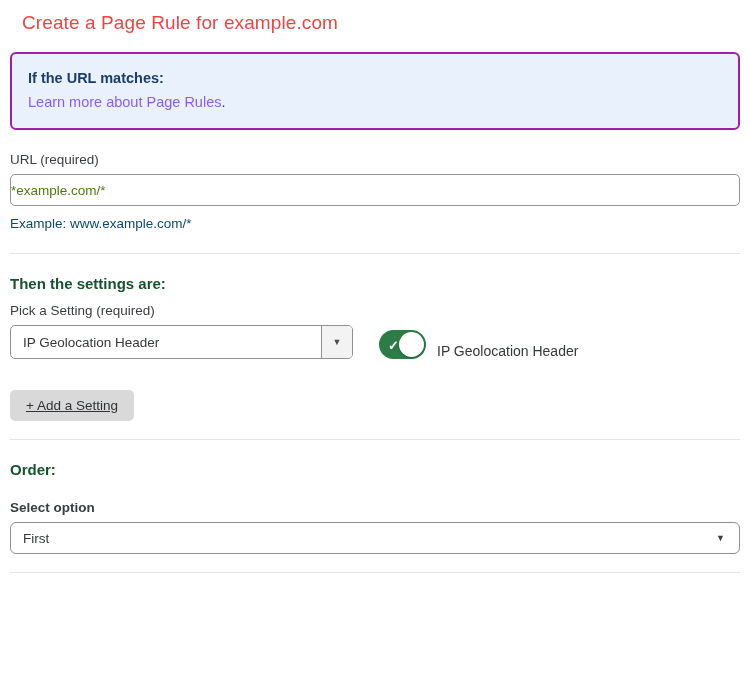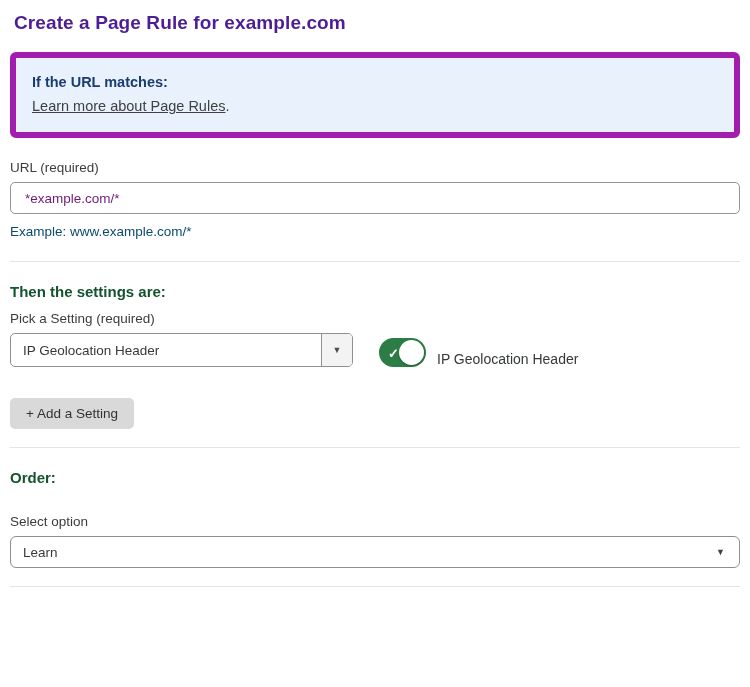--- a/index.html
+++ b/index.html
@@ -8,41 +8,40 @@
     background: #ffffff;
     font-family: "Liberation Sans", sans-serif;
     color: #36393a;
     overflow: hidden;
   }
   .container { padding: 11px 10px 0 10px; }
 
   
   .page-title {
     font-size: 19px;
-    font-weight: bold;
-    color: #4c1d95;
+    font-weight: normal;
+    color: #ef4444;
     letter-spacing: 0.1px;
-    margin: 1px 0 18px 4px;
+    margin: 1px 0 18px 12px;
   }
 
   
   .info-box {
     background: #e9f2fc;
-    border: 6px solid #a21caf;
+    border: 2px solid #a21caf;
     border-radius: 6px;
     padding: 12px 16px 14px 16px;
     color: #1a3c6e;
     font-size: 14.5px;
     line-height: 24px;
     margin-bottom: 22px;
   }
   .info-box .info-heading { font-weight: bold; }
   .info-box a.info-link {
-    color: #404040;
-    text-decoration: underline;
+    color: #8b5cf6;
     cursor: pointer;
   }
 
   
   .field-label {
     font-size: 13.5px;
     color: #3a3d40;
     margin-bottom: 7px;
     margin-top: 8px;
   }
@@ -52,24 +51,24 @@
     margin-top: 7px;
     line-height: 22px;
   }
 
   
   .text-input {
     width: 100%;
     height: 32px;
     border: 1px solid #949494;
     border-radius: 5px;
-    padding: 0 14px;
+    padding: 0 0;
     font-size: 13.5px;
     font-family: "Liberation Sans", sans-serif;
-    color: #701a75;
+    color: #4d7c0f;
     background: #ffffff;
     outline: none;
   }
 
   .divider {
     border: none;
     border-top: 1px solid #e4e4e4;
     margin: 18px 0 0 0;
   }
 
@@ -152,26 +151,27 @@
     align-items: center;
     justify-content: center;
     height: 31px;
     padding: 0 16px;
     border: none;
     border-radius: 5px;
     font-size: 13.5px;
     font-family: "Liberation Sans", sans-serif;
     cursor: pointer;
     white-space: nowrap;
+    text-decoration: underline;
   }
   .btn-gray { background: #d9d9d9; color: #2f3236; }
   .add-setting-btn { margin-top: 31px; }
 
   
-  .order-label { margin-top: 28px; }
+  .order-label { margin-top: 22px; font-weight: bold; }
   .select-box {
     width: 100%;
     height: 32px;
     border: 1px solid #8f8f8f;
     border-radius: 6px;
     display: flex;
     align-items: center;
     justify-content: space-between;
     padding: 0 14px 0 12px;
     font-size: 13.5px;
@@ -219,21 +219,21 @@
 
   <button class="btn btn-gray add-setting-btn">+ Add a Setting</button>
 
   <hr class="divider">
 
   <div class="section-heading">Order:</div>
 
   <div class="field-label order-label">Select option</div>
 
   <div class="select-box">
-    <span>Learn</span>
+    <span>First</span>
     <span class="select-caret">▼</span>
   </div>
 
 
   <hr class="divider">
 
   
 
 </div>
 

